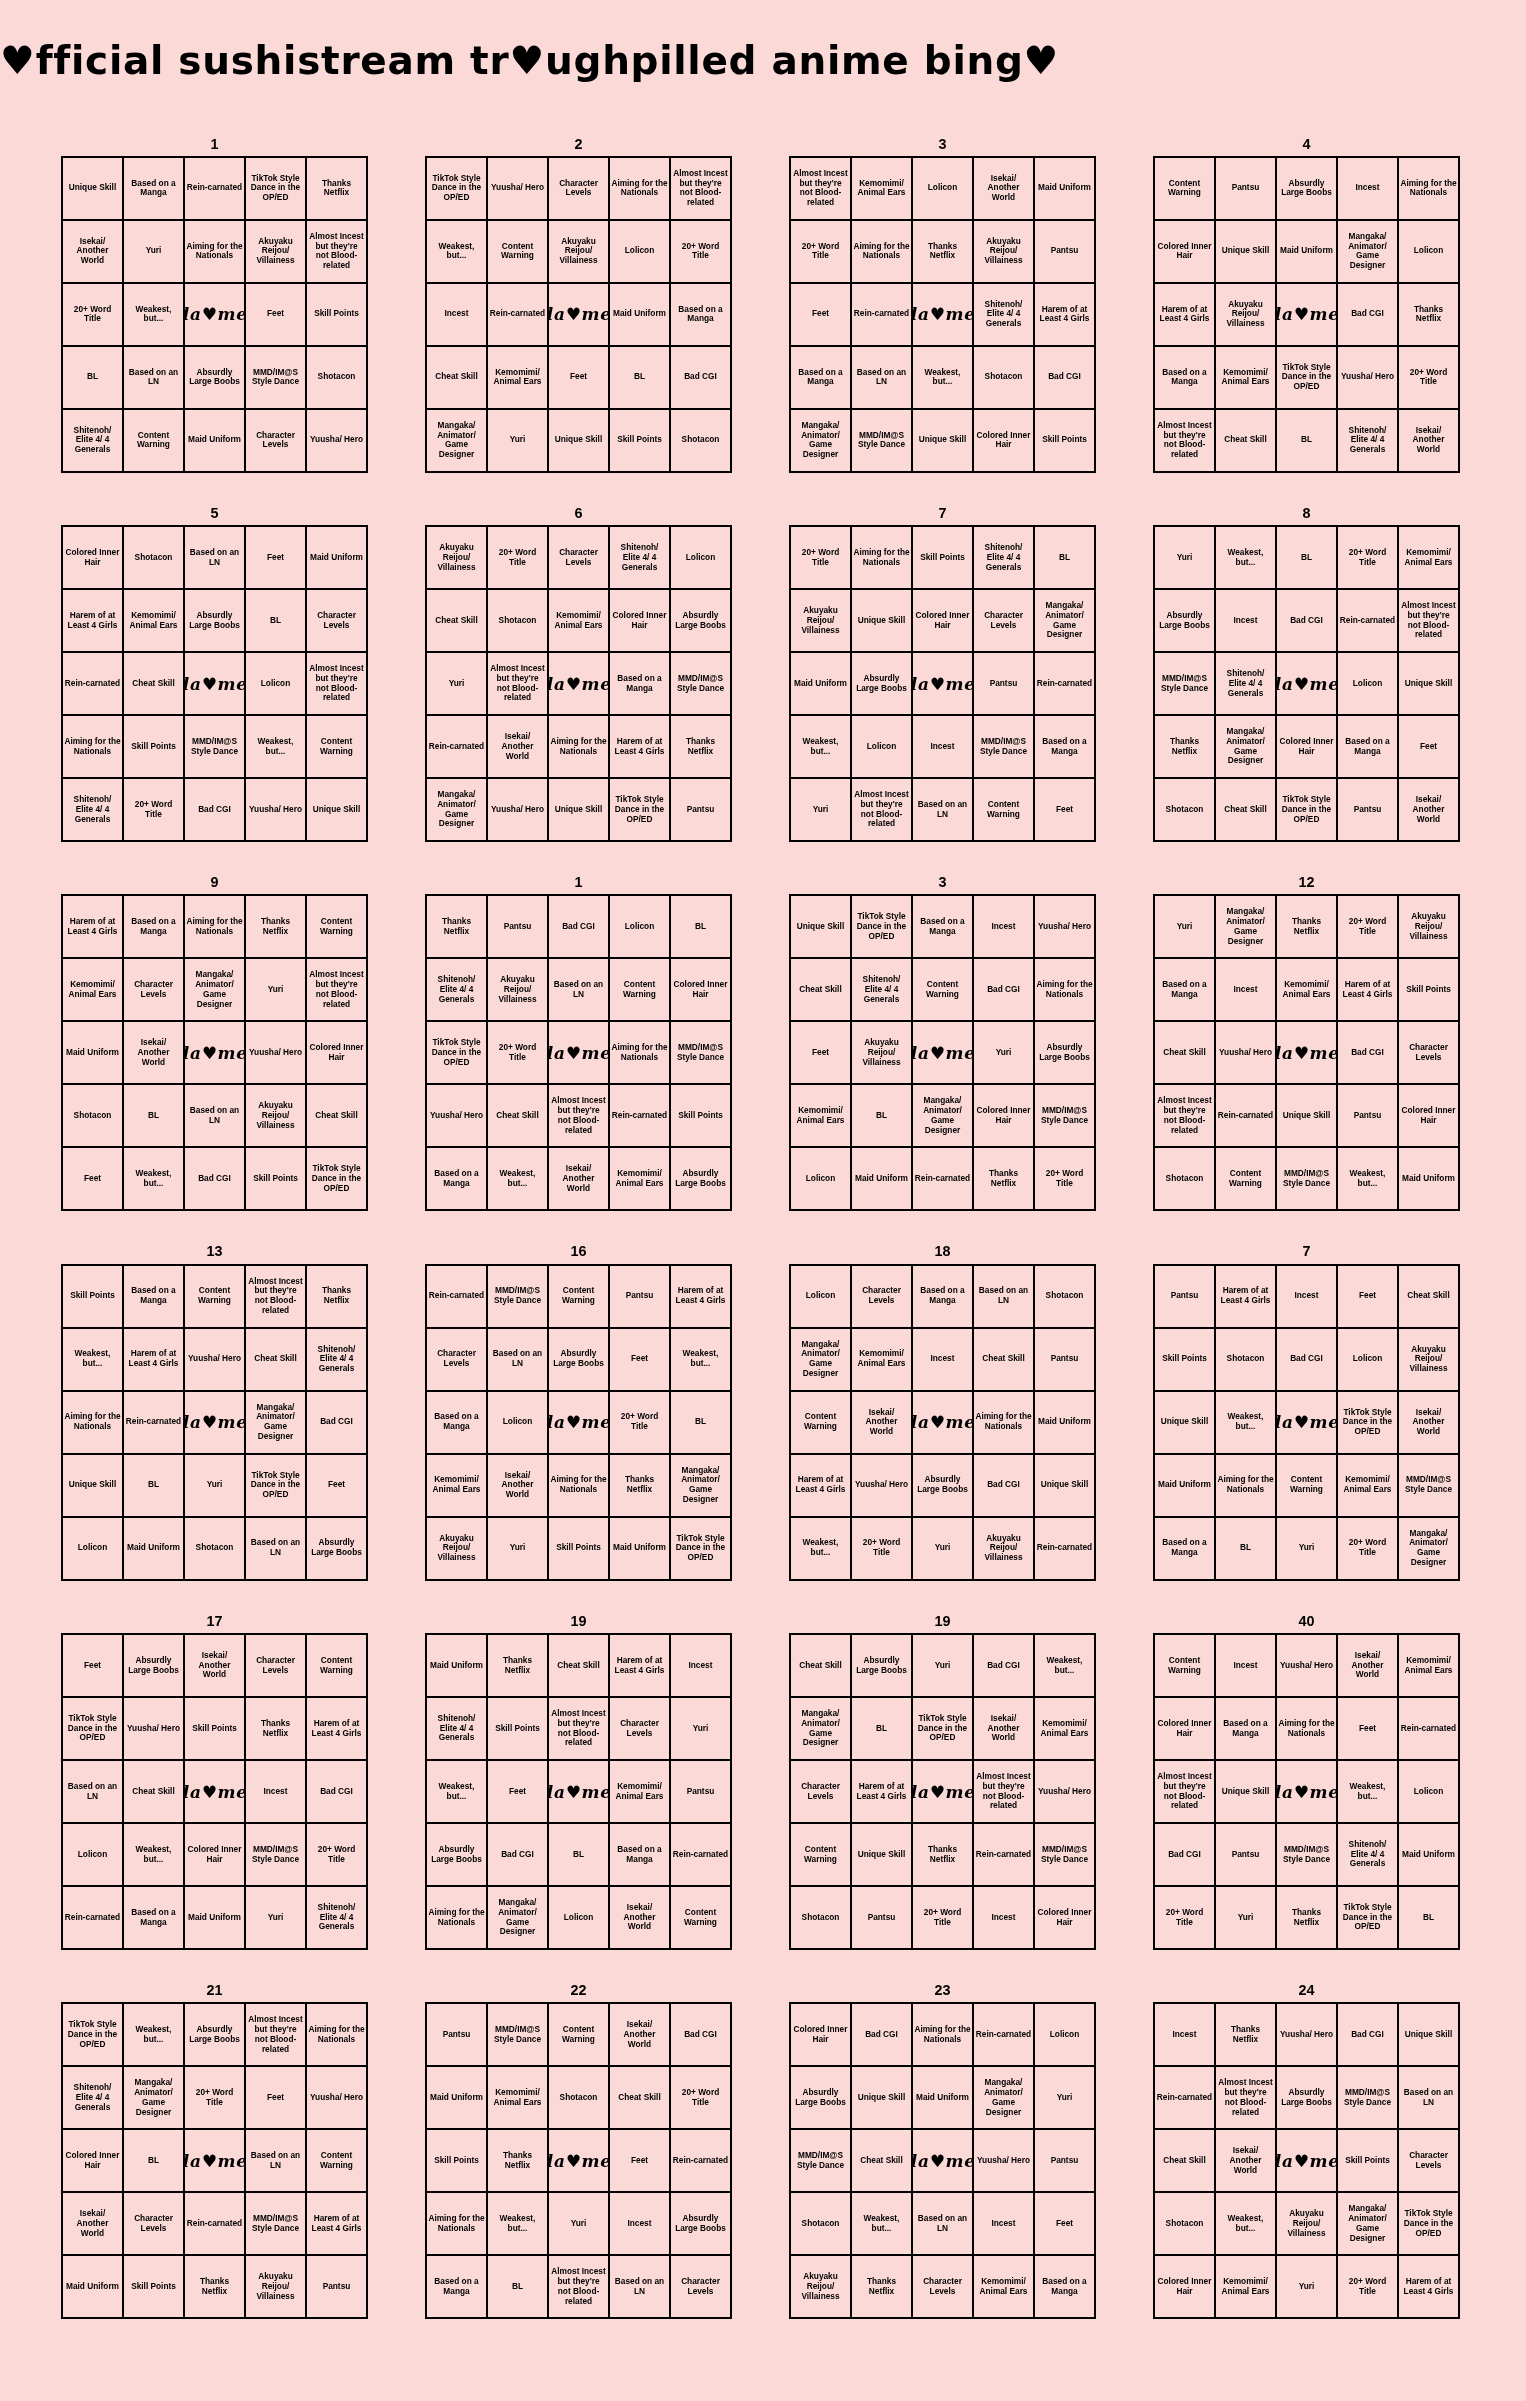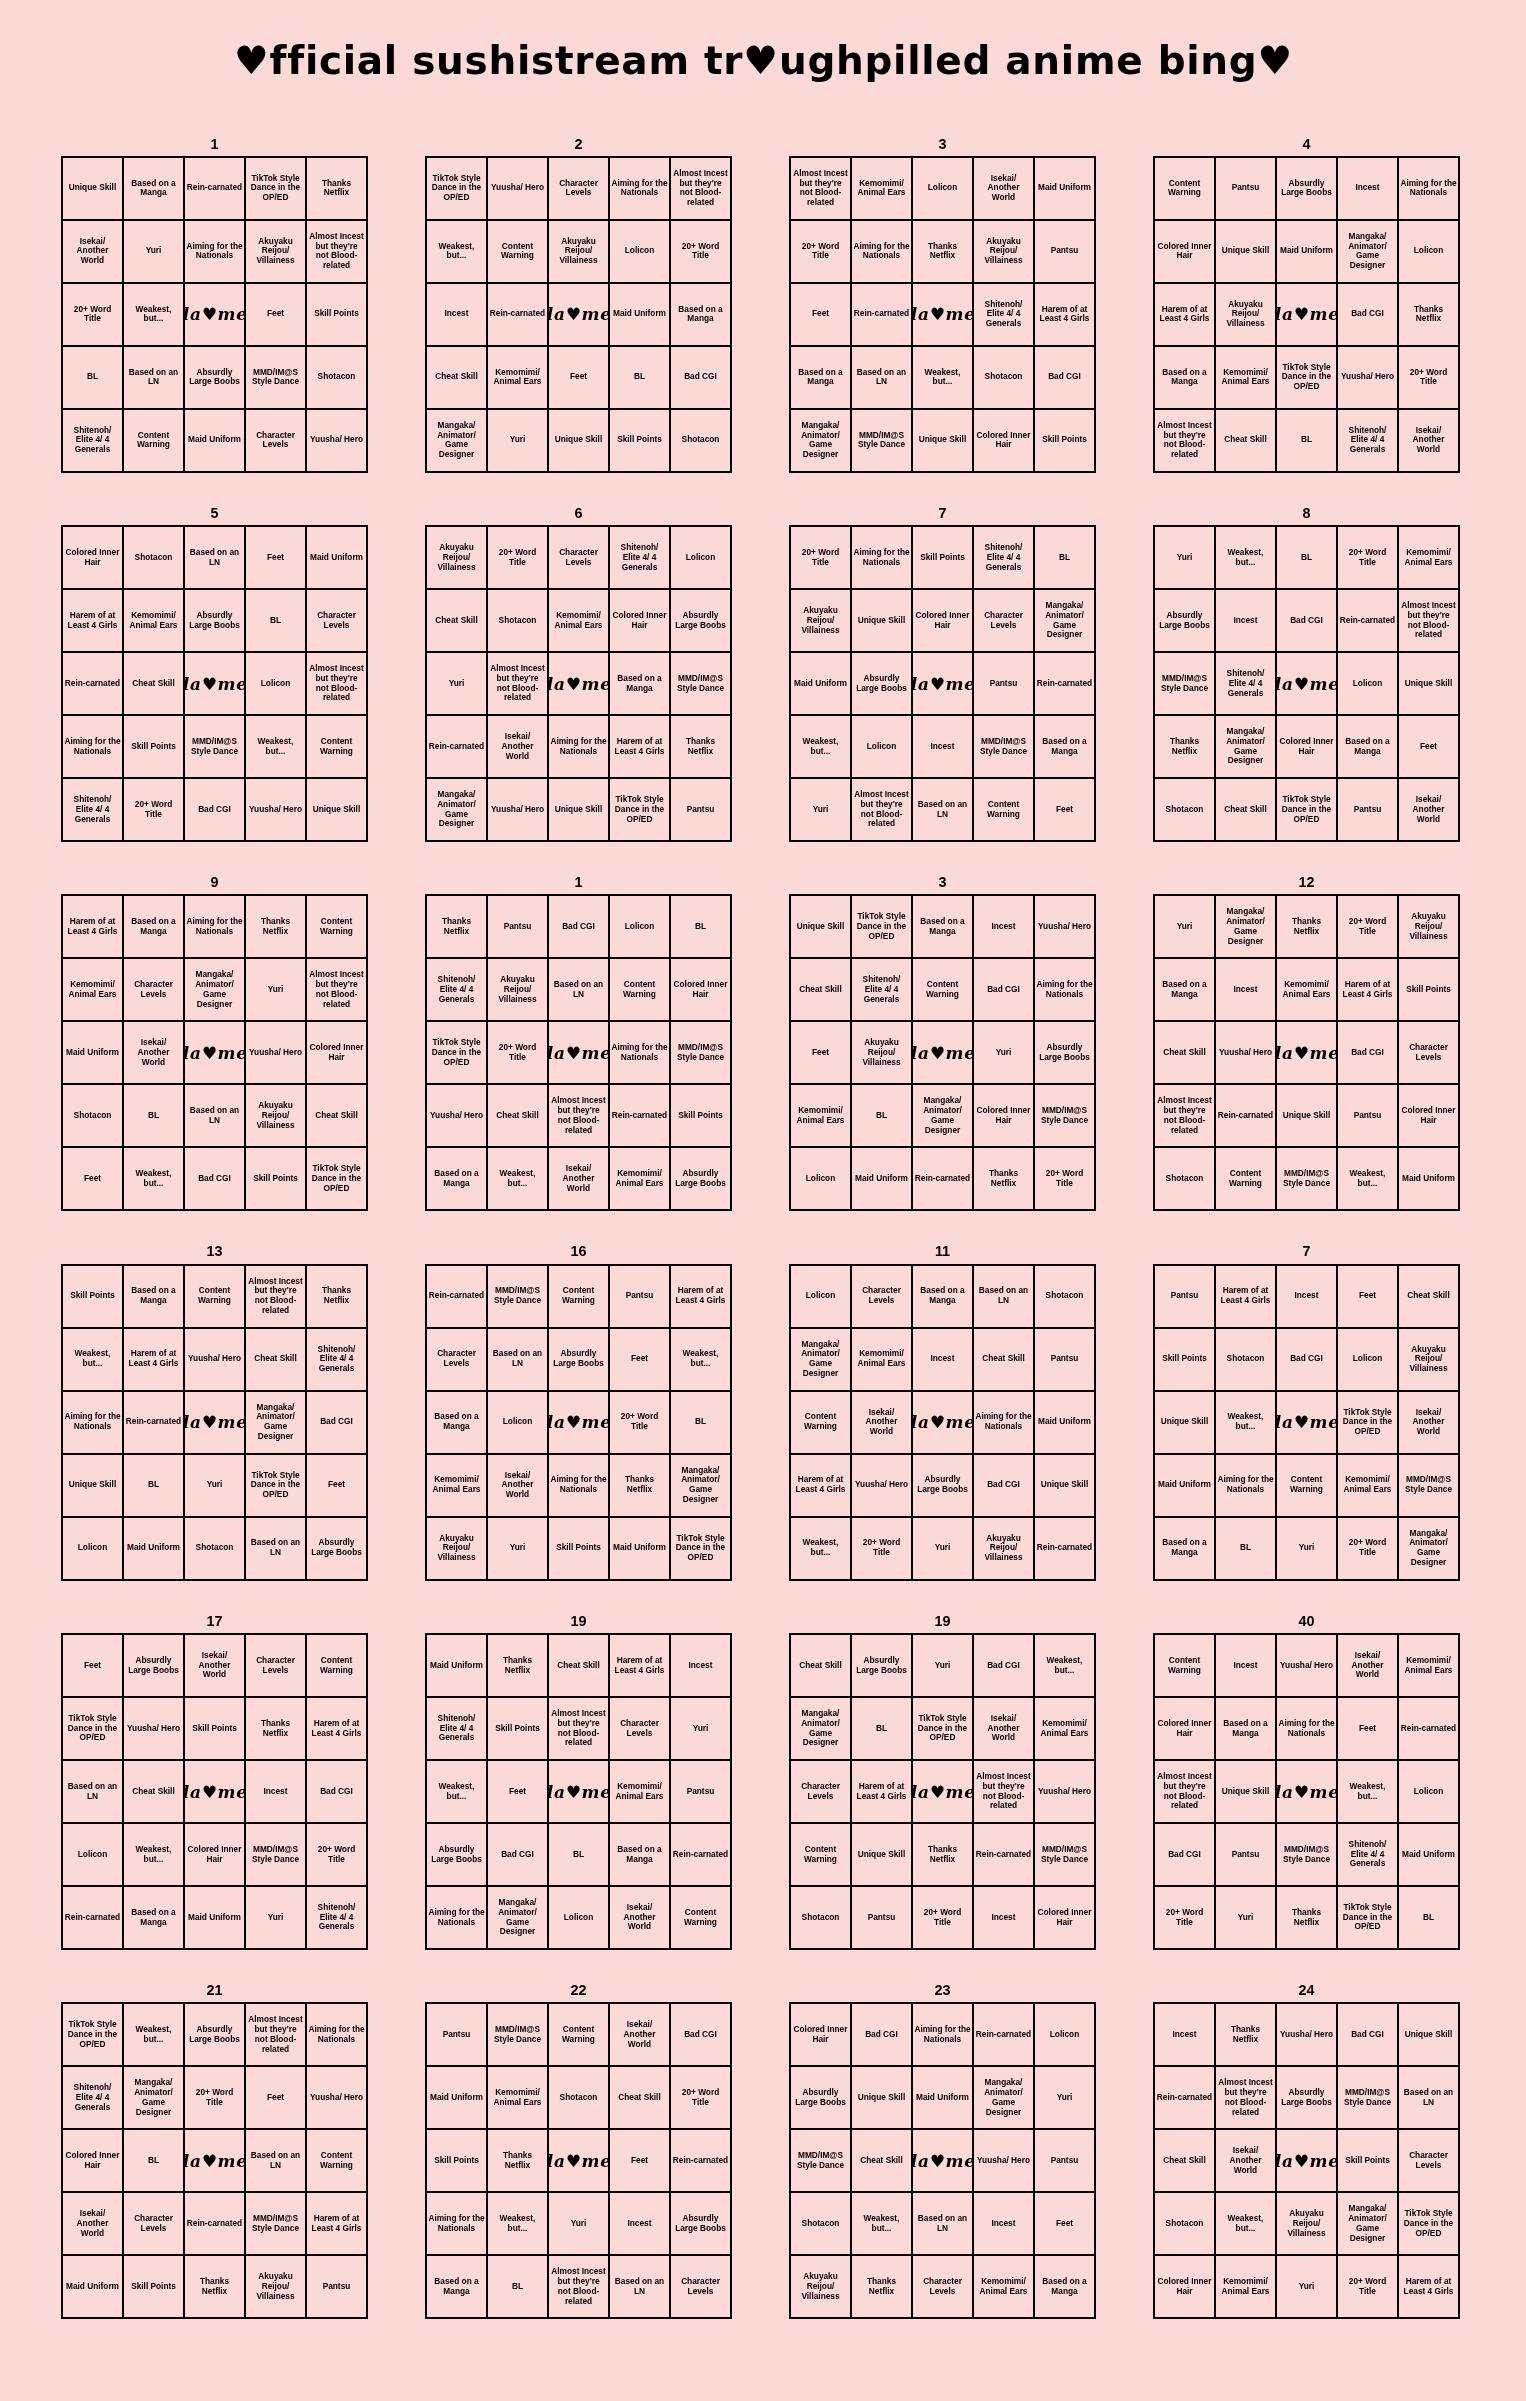--- a/index.html
+++ b/index.html
@@ -5,21 +5,21 @@
   html,body{margin:0;padding:0;}
   body{
     width:1527px;height:2401px;
     background:#FBD9D7;
     color:#000;
     font-family:"Liberation Sans",sans-serif;
     position:relative;
     overflow:hidden;
   }
   .title{
-    text-align:center;
+    text-align:left;
     font-size:39px;
     font-weight:800;
     letter-spacing:0.7px;
     padding-top:11.5px;
     height:79px;
     box-sizing:border-box;
     font-family:"DejaVu Sans","Liberation Sans",sans-serif;
   }
   .board{
     display:grid;
@@ -500,21 +500,21 @@
         <div class="cell">Mangaka/ Animator/ Game Designer</div>
         <div class="cell">Akuyaku Reijou/ Villainess</div>
         <div class="cell">Yuri</div>
         <div class="cell">Skill Points</div>
         <div class="cell">Maid Uniform</div>
         <div class="cell">TikTok Style Dance in the OP/ED</div>
       </div>
   </section>
 
   <section class="card">
-    <div class="card-number">11</div>
+    <div class="card-number">18</div>
     <div class="grid">
         <div class="cell">Lolicon</div>
         <div class="cell">Character Levels</div>
         <div class="cell">Based on a Manga</div>
         <div class="cell">Based on an LN</div>
         <div class="cell">Shotacon</div>
         <div class="cell">Mangaka/ Animator/ Game Designer</div>
         <div class="cell">Kemomimi/ Animal Ears</div>
         <div class="cell">Incest</div>
         <div class="cell">Cheat Skill</div>

